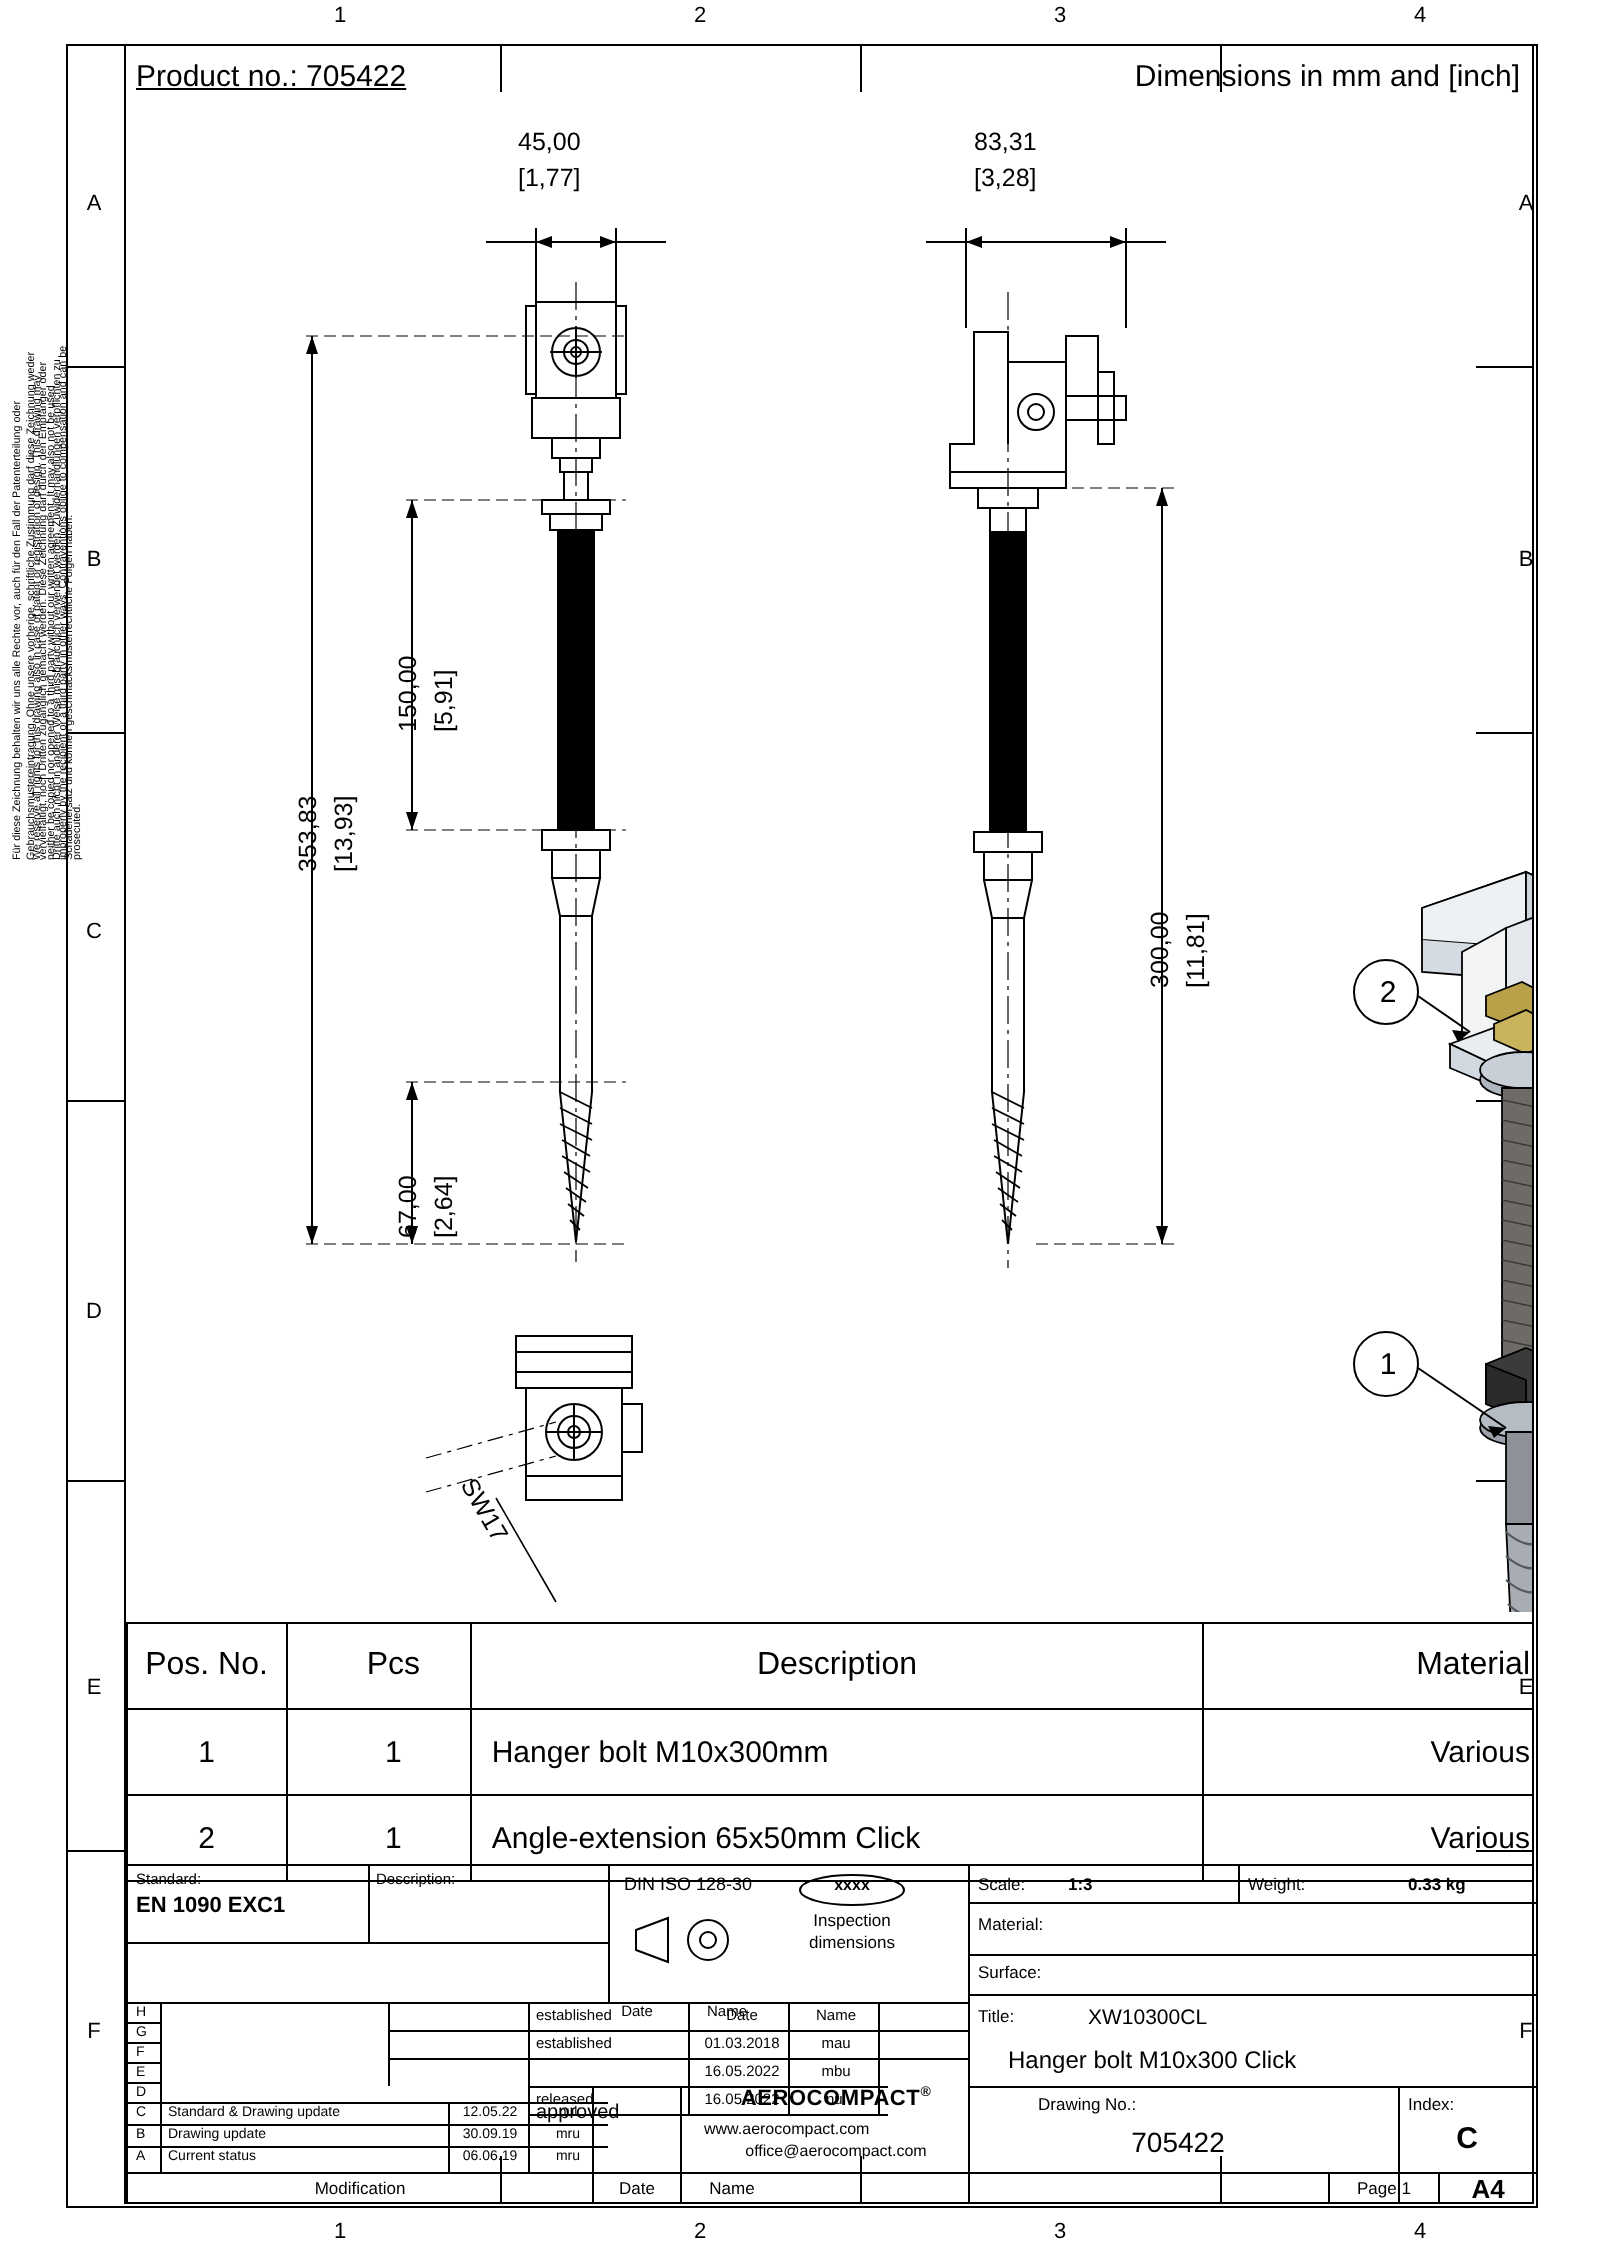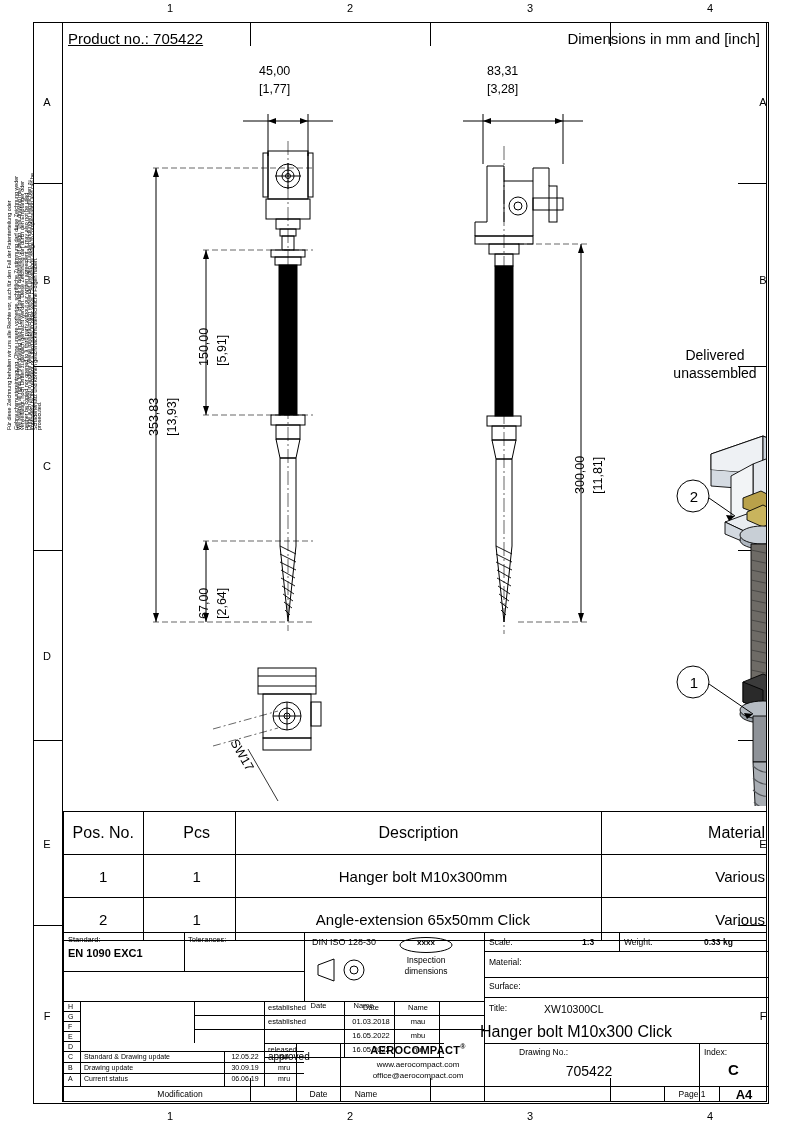--- a/index.html
+++ b/index.html
@@ -27,21 +27,21 @@
 
   .lbl{position:absolute;font-size:12.5px;text-align:center;white-space:nowrap;}
   .lblv{position:absolute;font-size:12.5px;white-space:nowrap;transform:rotate(-90deg);transform-origin:0 0;}
   .delivered{position:absolute;left:640px;top:346px;width:150px;text-align:center;font-size:14px;line-height:18px;}
 
   
   .bom{position:absolute;left:63px;top:811px;width:704px;border-collapse:collapse;}
   .bom td{border:1px solid #000;font-size:15px;text-align:center;height:40px;}
   .bom .c1{width:80px;}
   .bom .c2{width:78px;padding-left:16px;}
-  .bom .c3{width:375px;text-align:center;padding-left:10px;}
+  .bom .c3{width:375px;text-align:left;padding-left:10px;}
   .bom .c4{width:170px;text-align:right;}
   .bom .hdr td{font-size:16px;}
 
   
   .tb{position:absolute;left:63px;top:932px;width:704px;height:170px;border:1px solid #000;box-sizing:border-box;font-size:8px;}
   .tb div{position:absolute;box-sizing:border-box;}
   .v{border-left:1px solid #000;}
   .h{border-top:1px solid #000;}
   .small{font-size:7.5px;}
   .b8{font-weight:bold;font-size:11px;}
@@ -301,24 +301,20 @@
     <div class="lblv" style="left:152px;top:573px;">[2,64]</div>
     <div class="lblv" style="left:510px;top:448px;">300,00</div>
     <div class="lblv" style="left:528px;top:448px;">[11,81]</div>
 
     <div class="lbl" style="left:162px;top:702px;transform:rotate(60deg);">SW17</div>
 
     <div class="lbl" style="left:622px;top:442px;font-size:15px;width:18px;">2</div>
     <div class="lbl" style="left:622px;top:628px;font-size:15px;width:18px;">1</div>
   </div>
 
-  <div class="delivered">
-    <span>Delivered</span><br>
-    <span>unassembled</span>
-  </div>
 
   <table class="bom">
     <tbody>
         <tr class="hdr">
       <td class="c1">Pos. No.</td>
       <td class="c2">Pcs</td>
       <td class="c3" style="text-align:center;padding:0;">Description</td>
       <td class="c4">Material</td>
     </tr>
     <tr>
@@ -354,21 +350,21 @@
     <div class="v" style="left:16px;top:68px;width:1px;height:85px;"></div>
     <div class="v" style="left:232px;top:110px;width:1px;height:43px;"></div>
     <div class="v" style="left:276px;top:110px;width:1px;height:43px;"></div>
     <div class="v" style="left:232px;top:153px;width:1px;height:16px;"></div>
     <div class="v" style="left:276px;top:153px;width:1px;height:16px;"></div>
     <div class="v" style="left:600px;top:153px;width:1px;height:16px;"></div>
     <div class="v" style="left:655px;top:153px;width:1px;height:16px;"></div>
 
     <div style="left:4px;top:2px;" class="small">Standard:</div>
     <div style="left:4px;top:14px;" class="b8">EN 1090 EXC1</div>
-    <div style="left:124px;top:2px;" class="small">Tolerances:</div>
+    <div style="left:124px;top:2px;" class="small">Description:</div>
 
     <div style="left:248px;top:4px;font-weight:normal;font-size:9px;">DIN ISO 128-30</div>
     <div style="left:250px;top:22px;width:60px;height:30px;">
       <svg width="60" height="30">
           <g stroke="#000" fill="none">
             <path d="M4,10 L20,4 L20,26 L4,20 Z"></path>
             <circle cx="40" cy="15" r="10"></circle>
             <circle cx="40" cy="15" r="4"></circle>
           </g>
         </svg>
@@ -377,39 +373,39 @@
     <div style="left:322px;top:4px;width:80px;text-align:center;">
       <svg width="80" height="16">
           <ellipse cx="40" cy="8" rx="26" ry="7.5" stroke="#000" fill="none"></ellipse>
         </svg>
     </div>
     <div style="left:322px;top:5px;width:80px;text-align:center;font-weight:bold;font-size:8px;">xxxx</div>
     <div style="left:322px;top:22px;width:80px;text-align:center;font-size:8.5px;">Inspection</div>
     <div style="left:322px;top:33px;width:80px;text-align:center;font-size:8.5px;">dimensions</div>
 
     <div style="left:425px;top:4px;" class="tbl">Scale:</div>
-    <div style="left:470px;top:4px;font-weight:bold;margin-left:48px;" class="tbl">1:3</div>
+    <div style="left:470px;top:4px;font-weight:bold;" class="tbl">1:3</div>
     <div style="left:560px;top:4px;" class="tbl">Weight:</div>
     <div style="left:640px;top:4px;font-weight:bold;" class="tbl">0.33 kg</div>
     <div style="left:425px;top:24px;" class="tbl">Material:</div>
     <div style="left:425px;top:48px;" class="tbl">Surface:</div>
 
     <div style="left:425px;top:70px;" class="tbl">Title:</div>
     <div style="left:480px;top:70px;font-size:10.5px;">XW10300CL</div>
-    <div style="left:416px;top:90px;font-size:16px;">Hanger bolt M10x300 Click</div>
+    <div style="left:440px;top:90px;font-size:12px;">Hanger bolt M10x300 Click</div>
 
     <div style="left:425px;top:114px;padding-left:30px;" class="tbl">Drawing No.:</div>
     <div style="left:425px;top:130px;width:200px;text-align:center;font-size:14px;">705422</div>
     <div style="left:640px;top:114px;" class="tbl">Index:</div>
     <div style="left:635px;top:128px;width:69px;text-align:center;font-weight:bold;font-size:15px;">C</div>
 
     <div style="left:288px;top:110px;width:132px;text-align:center;font-weight:bold;font-size:11px;letter-spacing:0.3px;">
       <span>AEROCOMPACT</span><span style="font-size:7px;vertical-align:super;">®</span>
     </div>
-    <div style="left:288px;top:127px;width:132px;text-align:center;font-size:8px;">www.aerocompact.com</div>
+    <div style="left:288px;top:127px;width:132px;text-align:left;font-size:8px;">www.aerocompact.com</div>
     <div style="left:288px;top:138px;width:132px;text-align:center;font-size:8px;">office@aerocompact.com</div>
 
     <div style="left:232px;top:68px;width:188px;">
       <div style="position:absolute;left:0;top:0;width:45px;text-align:center;font-size:7.5px;">Date</div>
       <div style="position:absolute;left:45px;top:0;width:45px;text-align:center;font-size:7.5px;">Name</div>
     </div>
     <div class="h" style="left:130px;top:82px;width:290px;height:1px;"></div>
     <div class="h" style="left:130px;top:96px;width:290px;height:1px;"></div>
     <div class="v" style="left:130px;top:68px;width:1px;height:42px;"></div>
     <div class="v" style="left:200px;top:68px;width:1px;height:42px;"></div>

